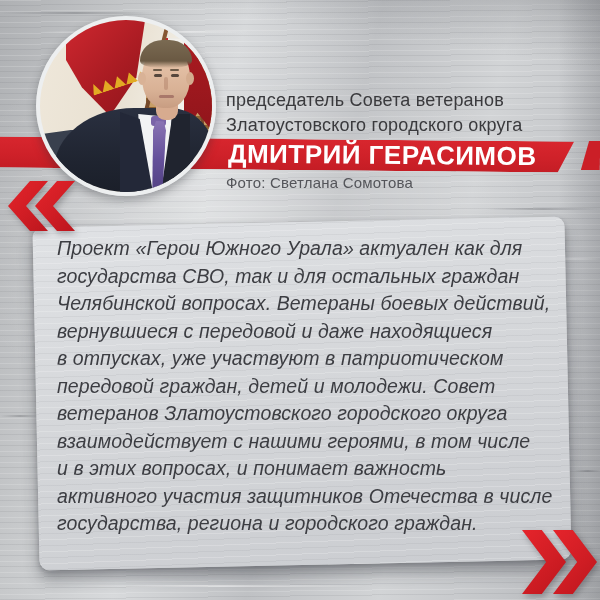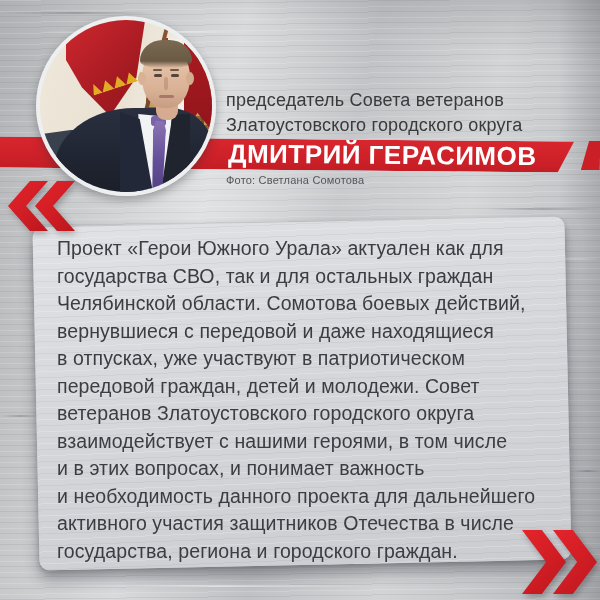--- a/index.html
+++ b/index.html
@@ -21,21 +21,21 @@
     background:linear-gradient(180deg,#d8262e 0%,#cf2129 55%,#c41d25 100%);
     clip-path:polygon(0 0,100% 0,97.2% 100%,0 100%);
     transform:rotate(.5deg);display:flex;align-items:center;
     box-shadow:0 2px 4px rgba(0,0,0,.25);}
   .name-banner .nm{padding-left:234px;color:#ffffff;font-weight:bold;font-size:26px;letter-spacing:.5px;white-space:nowrap;}
   .banner-scrap{position:absolute;left:581px;top:141px;width:19px;height:29px;z-index:4;
     background:#cb1f27;clip-path:polygon(42% 0,100% 0,100% 100%,0 100%);transform:rotate(.5deg);}
 
   
   .role{position:absolute;left:226px;top:88px;z-index:5;color:#3a3a3d;font-size:18px;line-height:25px;font-weight:500;letter-spacing:.2px;white-space:nowrap;}
-  .credit{position:absolute;left:226px;top:174px;z-index:5;color:#54555a;font-size:11px;letter-spacing:.2px;white-space:nowrap;}
+  .credit{position:absolute;left:226px;top:174px;z-index:5;color:#54555a;font-size:15px;letter-spacing:.2px;white-space:nowrap;}
 
   
   .portrait{position:absolute;left:36px;top:16px;width:172px;height:172px;z-index:6;
     border:4px solid #edeff0;border-radius:50%;box-shadow:0 4px 10px rgba(40,42,48,.35);
     background:linear-gradient(105deg,#efe8db 0%,#e9e1d2 45%,#f1ede4 70%,#f6f4f0 100%);}
   .ph{position:absolute;inset:0;border-radius:50%;overflow:hidden;}
   .ph *{position:absolute;}
   .blinds{left:106px;top:28px;width:70px;height:84px;background:repeating-linear-gradient(180deg,#c79e66 0 5px,#8e6231 5px 9px);}
   .wflag{left:122px;top:18px;width:26px;height:92px;background:#f3f1ec;box-shadow:inset 2px 0 2px rgba(0,0,0,.10);}
   .wstripe{left:125px;top:18px;width:3px;height:88px;background:#c2272e;}
@@ -77,21 +77,21 @@
 
   
   .card{position:absolute;left:36px;top:222px;width:532px;height:343px;z-index:3;border-radius:10px;
     background:linear-gradient(168deg,#e0e2e5 0%,#d5d7da 45%,#caccd0 100%);
     box-shadow:0 9px 15px rgba(35,38,45,.38),0 2px 5px rgba(35,38,45,.22);
     transform:rotate(-1.2deg);}
   .card::before{content:"";position:absolute;inset:0;border-radius:10px;
     background:repeating-linear-gradient(179deg,rgba(255,255,255,.20) 0 1px,transparent 1px 6px,rgba(90,92,98,.07) 6px 7px,transparent 7px 12px);}
   .quote{position:absolute;left:57px;top:235px;width:511px;z-index:5;color:#3c3d42;
     font-size:19.5px;line-height:27.5px;letter-spacing:.1px;}
-  .quote .ln{white-space:nowrap;}
+  .quote .ln{white-space:nowrap;font-style:italic;}
 
   
   .oq{position:absolute;left:8px;top:181px;width:68px;height:50px;z-index:7;filter:drop-shadow(2px 3px 3px rgba(40,40,45,.30));}
   .cq{position:absolute;left:522px;top:530px;width:76px;height:64px;z-index:7;filter:drop-shadow(2px 3px 3px rgba(40,40,45,.35));}
   .chv{position:absolute;top:0;background:linear-gradient(135deg,#e5242b 0%,#d01d24 55%,#bb161d 100%);}
   .oq .chv{width:40px;height:50px;clip-path:polygon(55% 0,100% 0,45% 50%,100% 100%,55% 100%,0 50%);}
   .cq .chv{width:44px;height:64px;clip-path:polygon(0 0,45% 0,100% 50%,45% 100%,0 100%,55% 50%);}
 </style>
 </head>
 <body>
@@ -154,28 +154,27 @@
   <div class="oq">
     <i class="chv" style="left:0"></i>
     <i class="chv" style="left:27px"></i>
   </div>
 
   <div class="card"></div>
 
   <div class="quote">
     <div class="ln">Проект «Герои Южного Урала» актуален как для</div>
     <div class="ln">государства СВО, так и для остальных граждан</div>
-    <div class="ln">Челябинской области. Сомотова боевых действий,</div>
+    <div class="ln">Челябинской вопросах. Ветераны боевых действий,</div>
     <div class="ln">вернувшиеся с передовой и даже находящиеся</div>
     <div class="ln">в отпусках, уже участвуют в патриотическом</div>
     <div class="ln">передовой граждан, детей и молодежи. Совет</div>
     <div class="ln">ветеранов Златоустовского городского округа</div>
     <div class="ln">взаимодействует с нашими героями, в том числе</div>
     <div class="ln">и в этих вопросах, и понимает важность</div>
-    <div class="ln">и необходимость данного проекта для дальнейшего</div>
     <div class="ln">активного участия защитников Отечества в числе</div>
     <div class="ln">государства, региона и городского граждан.</div>
   </div>
 
   <div class="cq">
     <i class="chv" style="left:0"></i>
     <i class="chv" style="left:31px"></i>
   </div>
 
 </div>

